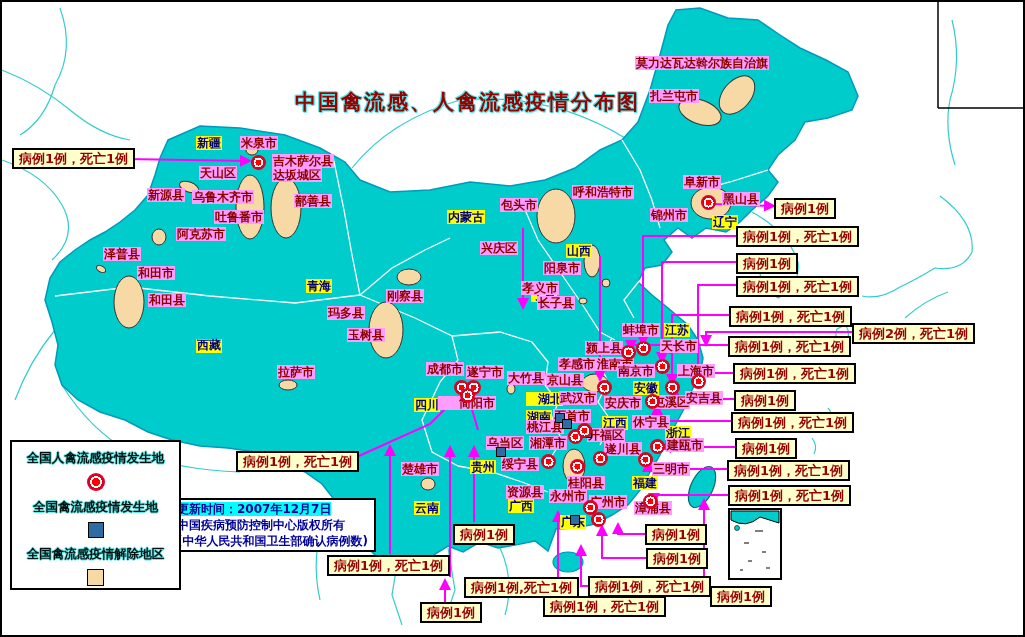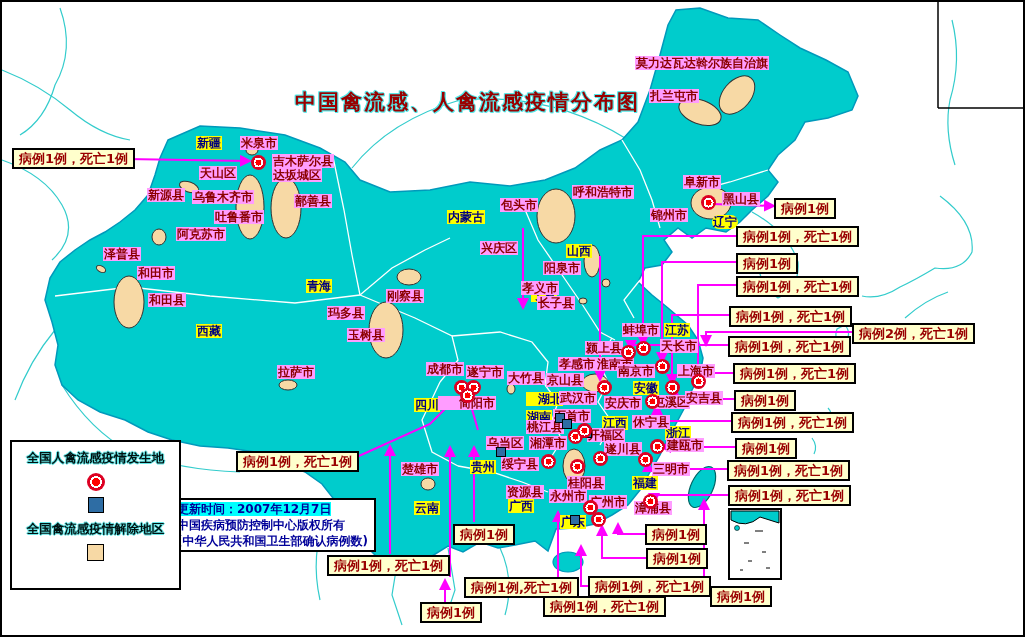--- a/index.html
+++ b/index.html
@@ -152,26 +152,26 @@
         <polyline points="523,228 523,308" fill="none" stroke="#FF00FF" stroke-width="2" marker-end="url(#ah)"></polyline>
         <polyline points="600,256 600,380" fill="none" stroke="#FF00FF" stroke-width="2" marker-end="url(#ah)"></polyline>
       </g>
   </svg>
 
   <div id="map-title" style="left:295px;top:88px;">中国禽流感、人禽流感疫情分布图</div>
 
   <div id="labels">
       <div class="prov" style="left: 196px; top: 136px;">新疆</div>
       <div class="prov" style="left: 447px; top: 210px;">内蒙古</div>
-      <div class="prov" style="left: 712px; top: 215px; border-radius: 7px;">辽宁</div>
+      <div class="prov" style="left: 712px; top: 215px;">辽宁</div>
       <div class="prov" style="left: 664px; top: 323px;">江苏</div>
       <div class="prov" style="left: 566px; top: 244px;">山西</div>
       <div class="prov" style="left: 496px; top: 288px; margin-left: 35px;">宁夏</div>
       <div class="prov" style="left: 306px; top: 279px;">青海</div>
-      <div class="prov" style="left: 196px; top: 324px;">西藏</div>
+      <div class="prov" style="left: 196px; top: 339px; font-family: Liberation Mono, monospace;">西藏</div>
       <div class="prov" style="left: 414px; top: 398px; font-family: Liberation Serif, serif;">四川</div>
       <div class="prov" style="left: 526px; top: 392px; padding-left: 12px;">湖北</div>
       <div class="prov" style="left: 526px; top: 410px;">湖南</div>
       <div class="prov" style="left: 633px; top: 381px;">安徽</div>
       <div class="prov" style="left: 602px; top: 416px;">江西</div>
       <div class="prov" style="left: 665px; top: 426px;">浙江</div>
       <div class="prov" style="left: 632px; top: 476px;">福建</div>
       <div class="prov" style="left: 470px; top: 460px;">贵州</div>
       <div class="prov" style="left: 508px; top: 499px;">广西</div>
       <div class="prov" style="left: 560px; top: 515px;">广东</div>
@@ -289,20 +289,21 @@
       <div class="callout" style="left: 453px; top: 524px;">病例1例</div>
       <div class="callout" style="left: 327px; top: 555px;">病例1例，死亡1例</div>
       <div class="callout" style="left: 464px; top: 577px;">病例1例,死亡1例</div>
       <div class="callout" style="left: 420px; top: 602px;">病例1例</div>
       <div class="callout" style="left: 543px; top: 596px;">病例1例，死亡1例</div>
     </div>
 
   <div id="legend-box">
     <div class="leg-label">全国人禽流感疫情发生地</div>
     <div class="leg-red"></div>
+    <div class="leg-label">全国禽流感疫情发生地</div>
     <div class="leg-blue"></div>
     <div class="leg-label">全国禽流感疫情解除地区</div>
     <div class="leg-beige"></div>
   </div>
 
   <div id="update-box">
     <div class="upd-line"><span class="upd-hl">更新时间：2007年12月7日</span></div>
     <div class="upd-line">中国疾病预防控制中心版权所有</div>
     <div class="upd-line">(中华人民共和国卫生部确认病例数)</div>
   </div>

